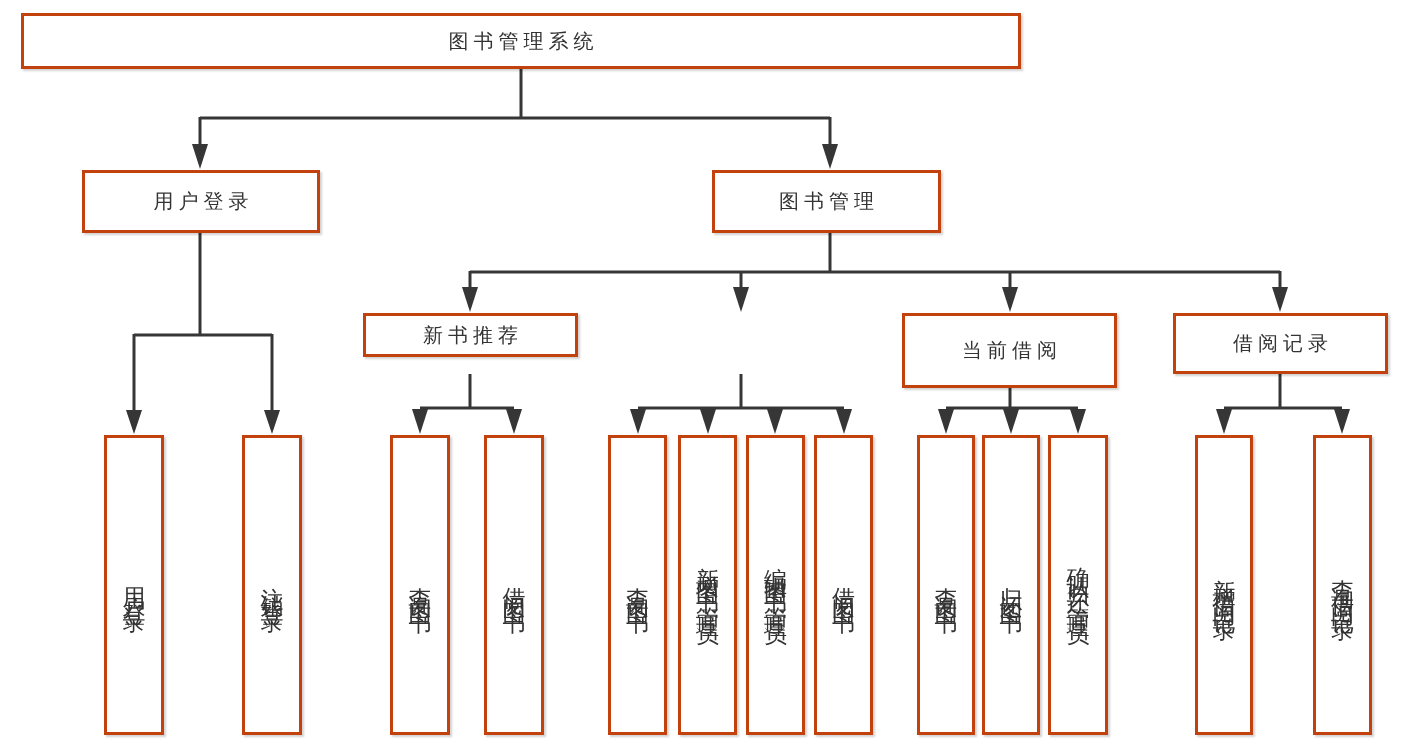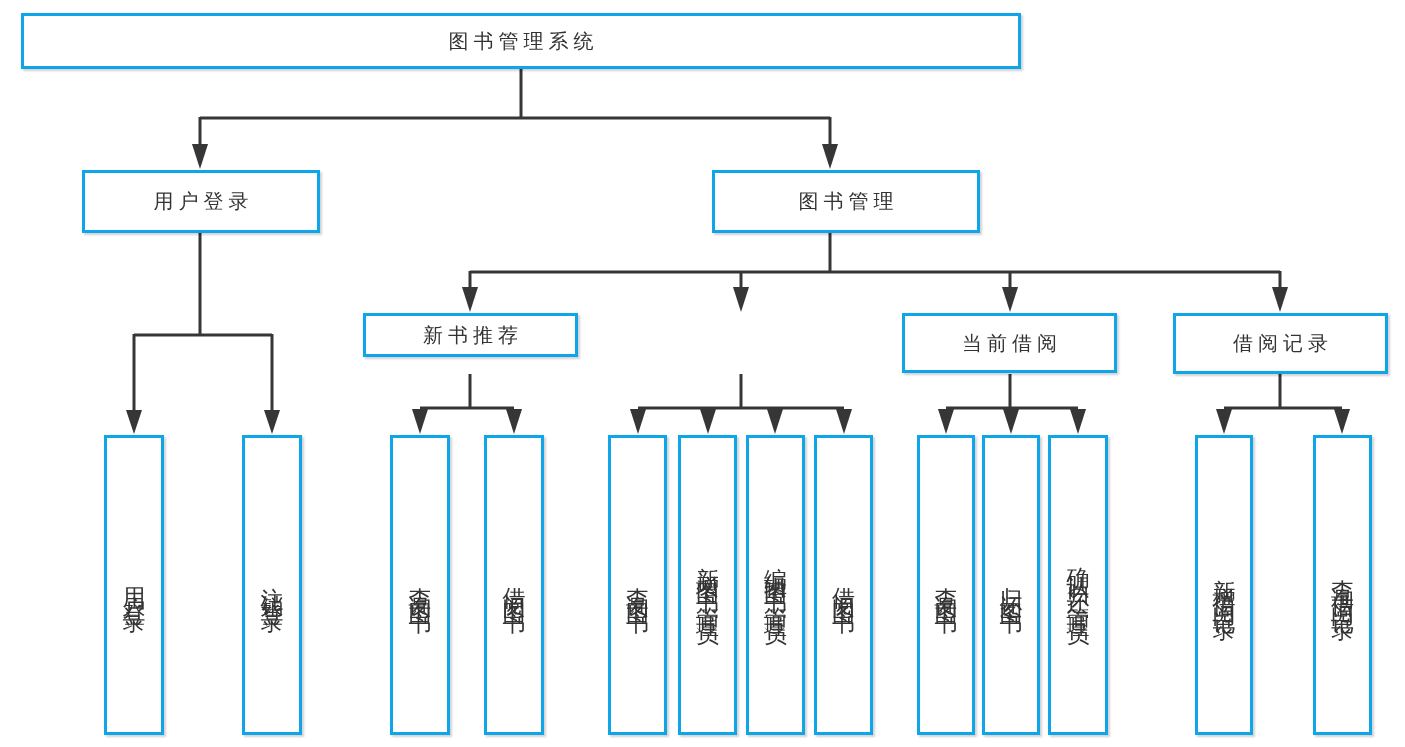--- a/index.html
+++ b/index.html
@@ -20,21 +20,21 @@
     position: absolute;
     left: 0;
     top: 0;
     width: 1405px;
     height: 747px;
   }
   .box {
     position: absolute;
     box-sizing: border-box;
     background: #ffffff;
-    border: 3px solid #0ea5e9;
+    border: 3px solid #c2410c;
     box-shadow: 2px 2px 2px rgba(0,0,0,0.18);
     display: flex;
     align-items: center;
     justify-content: center;
     color: #333333;
   }
   .hlabel {
     font-size: 20px;
     letter-spacing: 5px;
     text-indent: 5px;
@@ -121,28 +121,28 @@
     </g>
   </svg>
 
   <div class="box" style="left:21px;top:13px;width:1000px;height:56px">
     <span class="hlabel">图书管理系统</span>
   </div>
 
   <div class="box" style="left:82px;top:170px;width:238px;height:63px">
     <span class="hlabel">用户登录</span>
   </div>
-  <div class="box" style="left:712px;top:170px;width:268px;height:63px">
+  <div class="box" style="left:712px;top:170px;width:229px;height:63px">
     <span class="hlabel">图书管理</span>
   </div>
 
   <div class="box" style="left:363px;top:313px;width:215px;height:44px">
     <span class="hlabel">新书推荐</span>
   </div>
-  <div class="box" style="left:902px;top:313px;width:215px;height:60px">
+  <div class="box" style="left:902px;top:313px;width:215px;height:75px">
     <span class="hlabel">当前借阅</span>
   </div>
   <div class="box" style="left:1173px;top:313px;width:215px;height:61px">
     <span class="hlabel">借阅记录</span>
   </div>
 
   <div class="box leaf" style="left:104px;top:435px;width:60px;height:300px">
     <span class="vlabel">用户登录</span>
   </div>
   <div class="box leaf" style="left:242px;top:435px;width:60px;height:300px">

